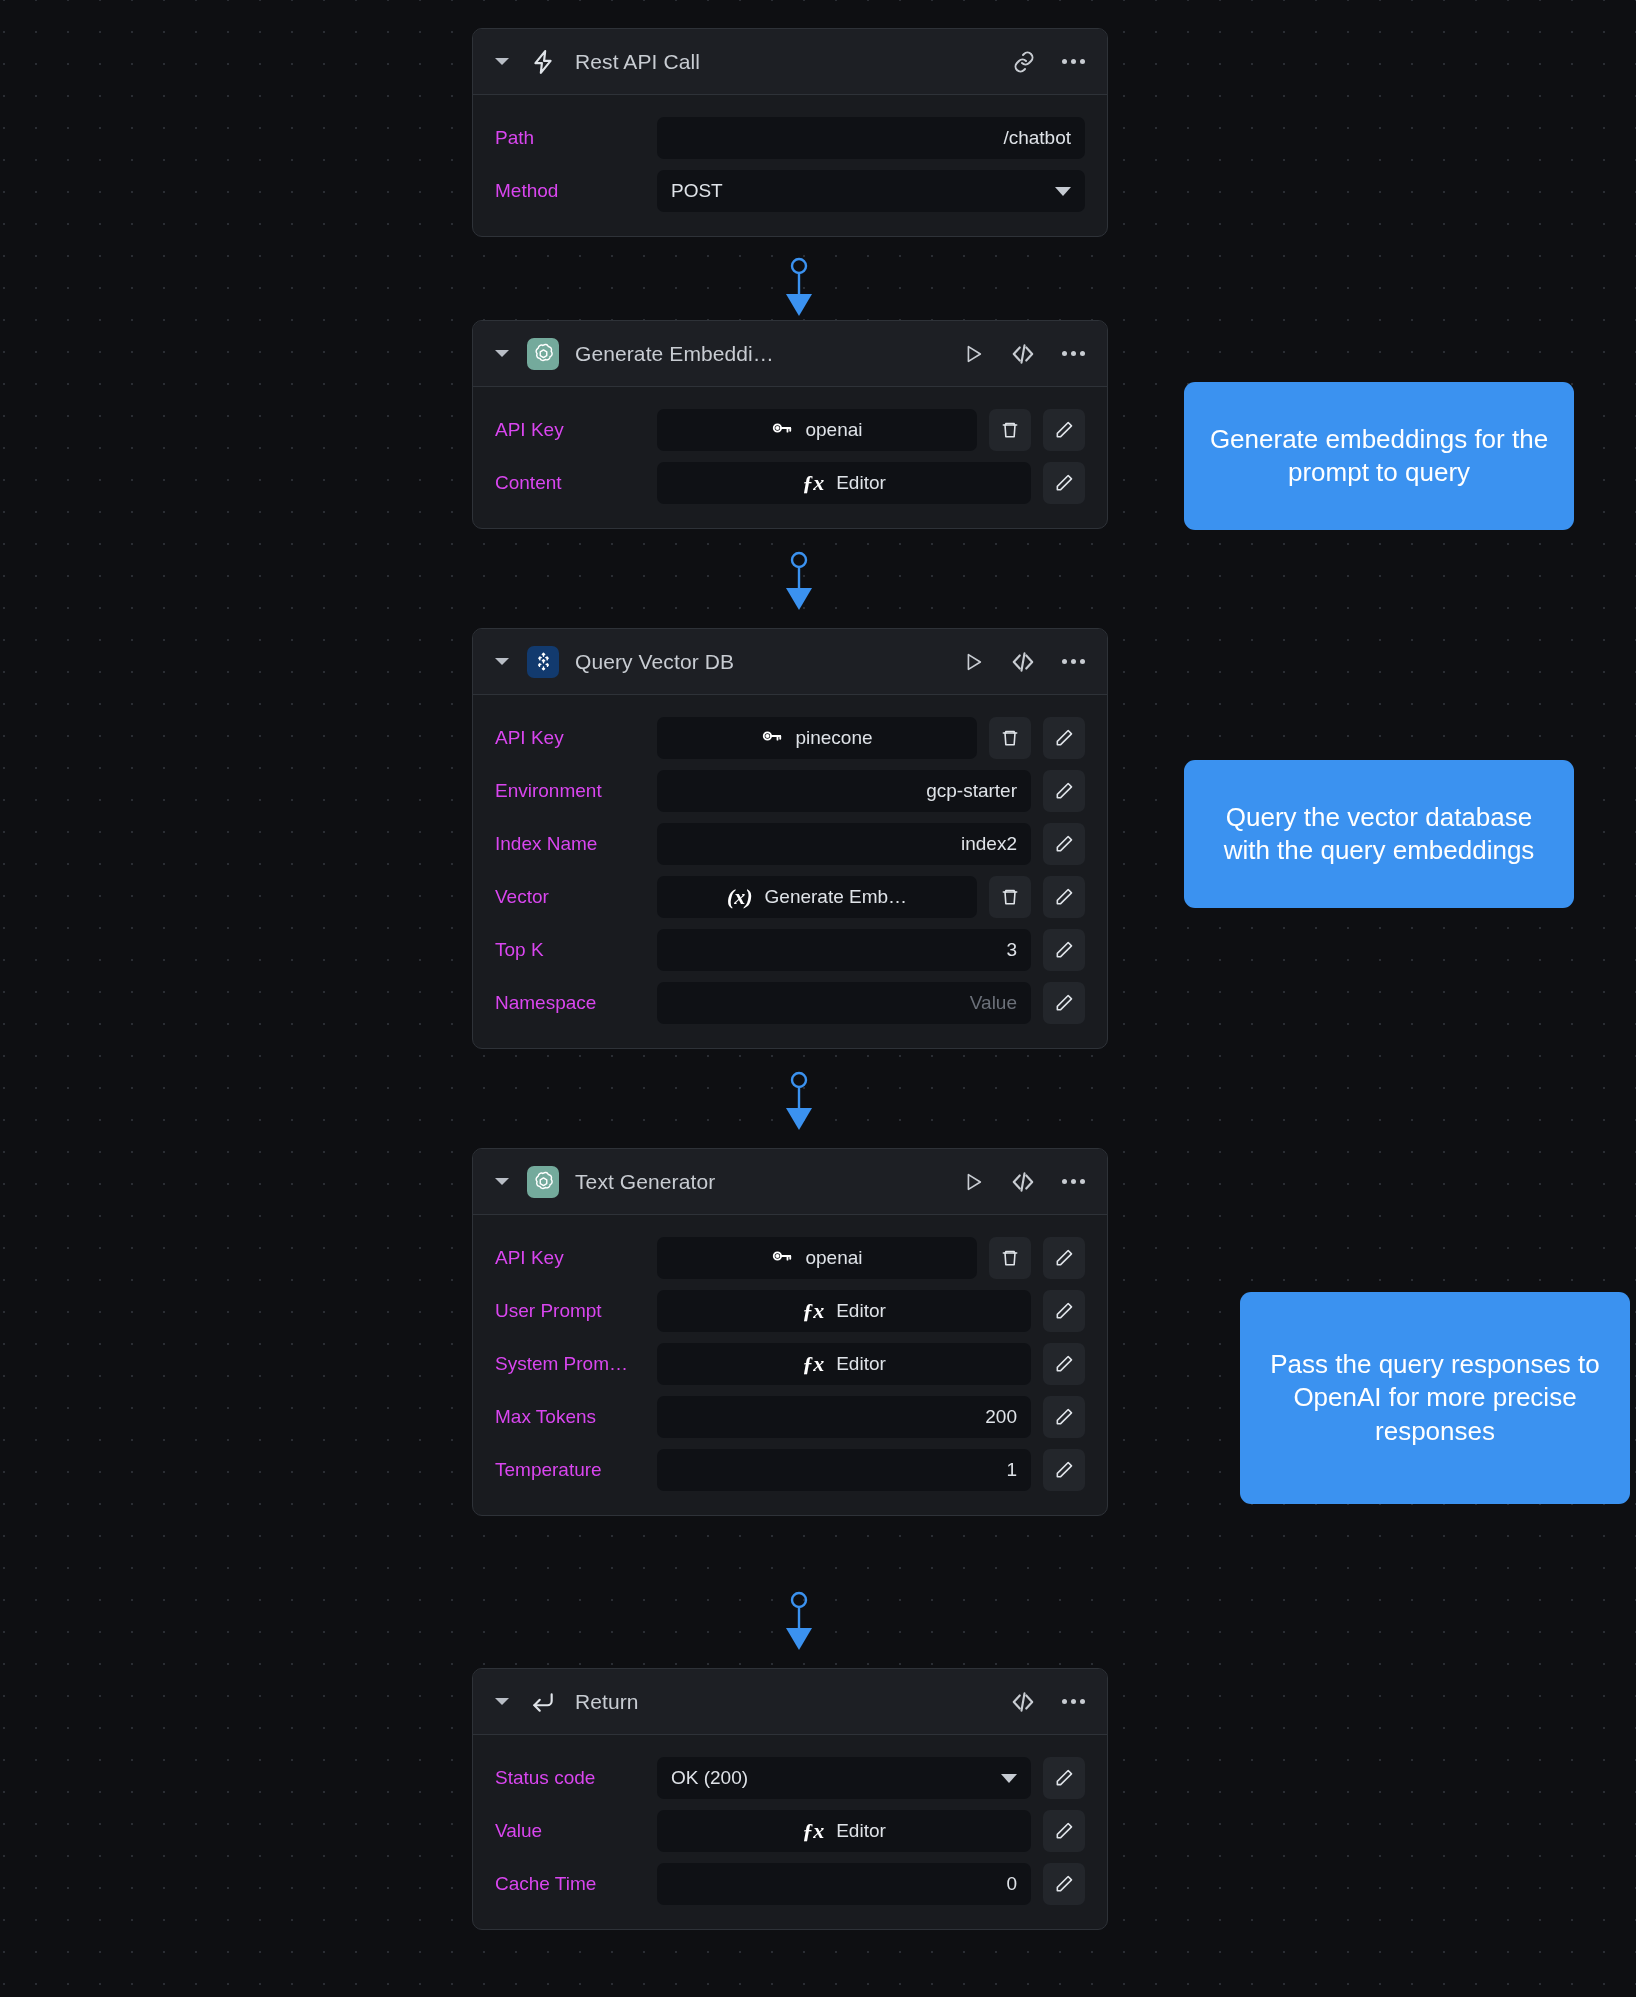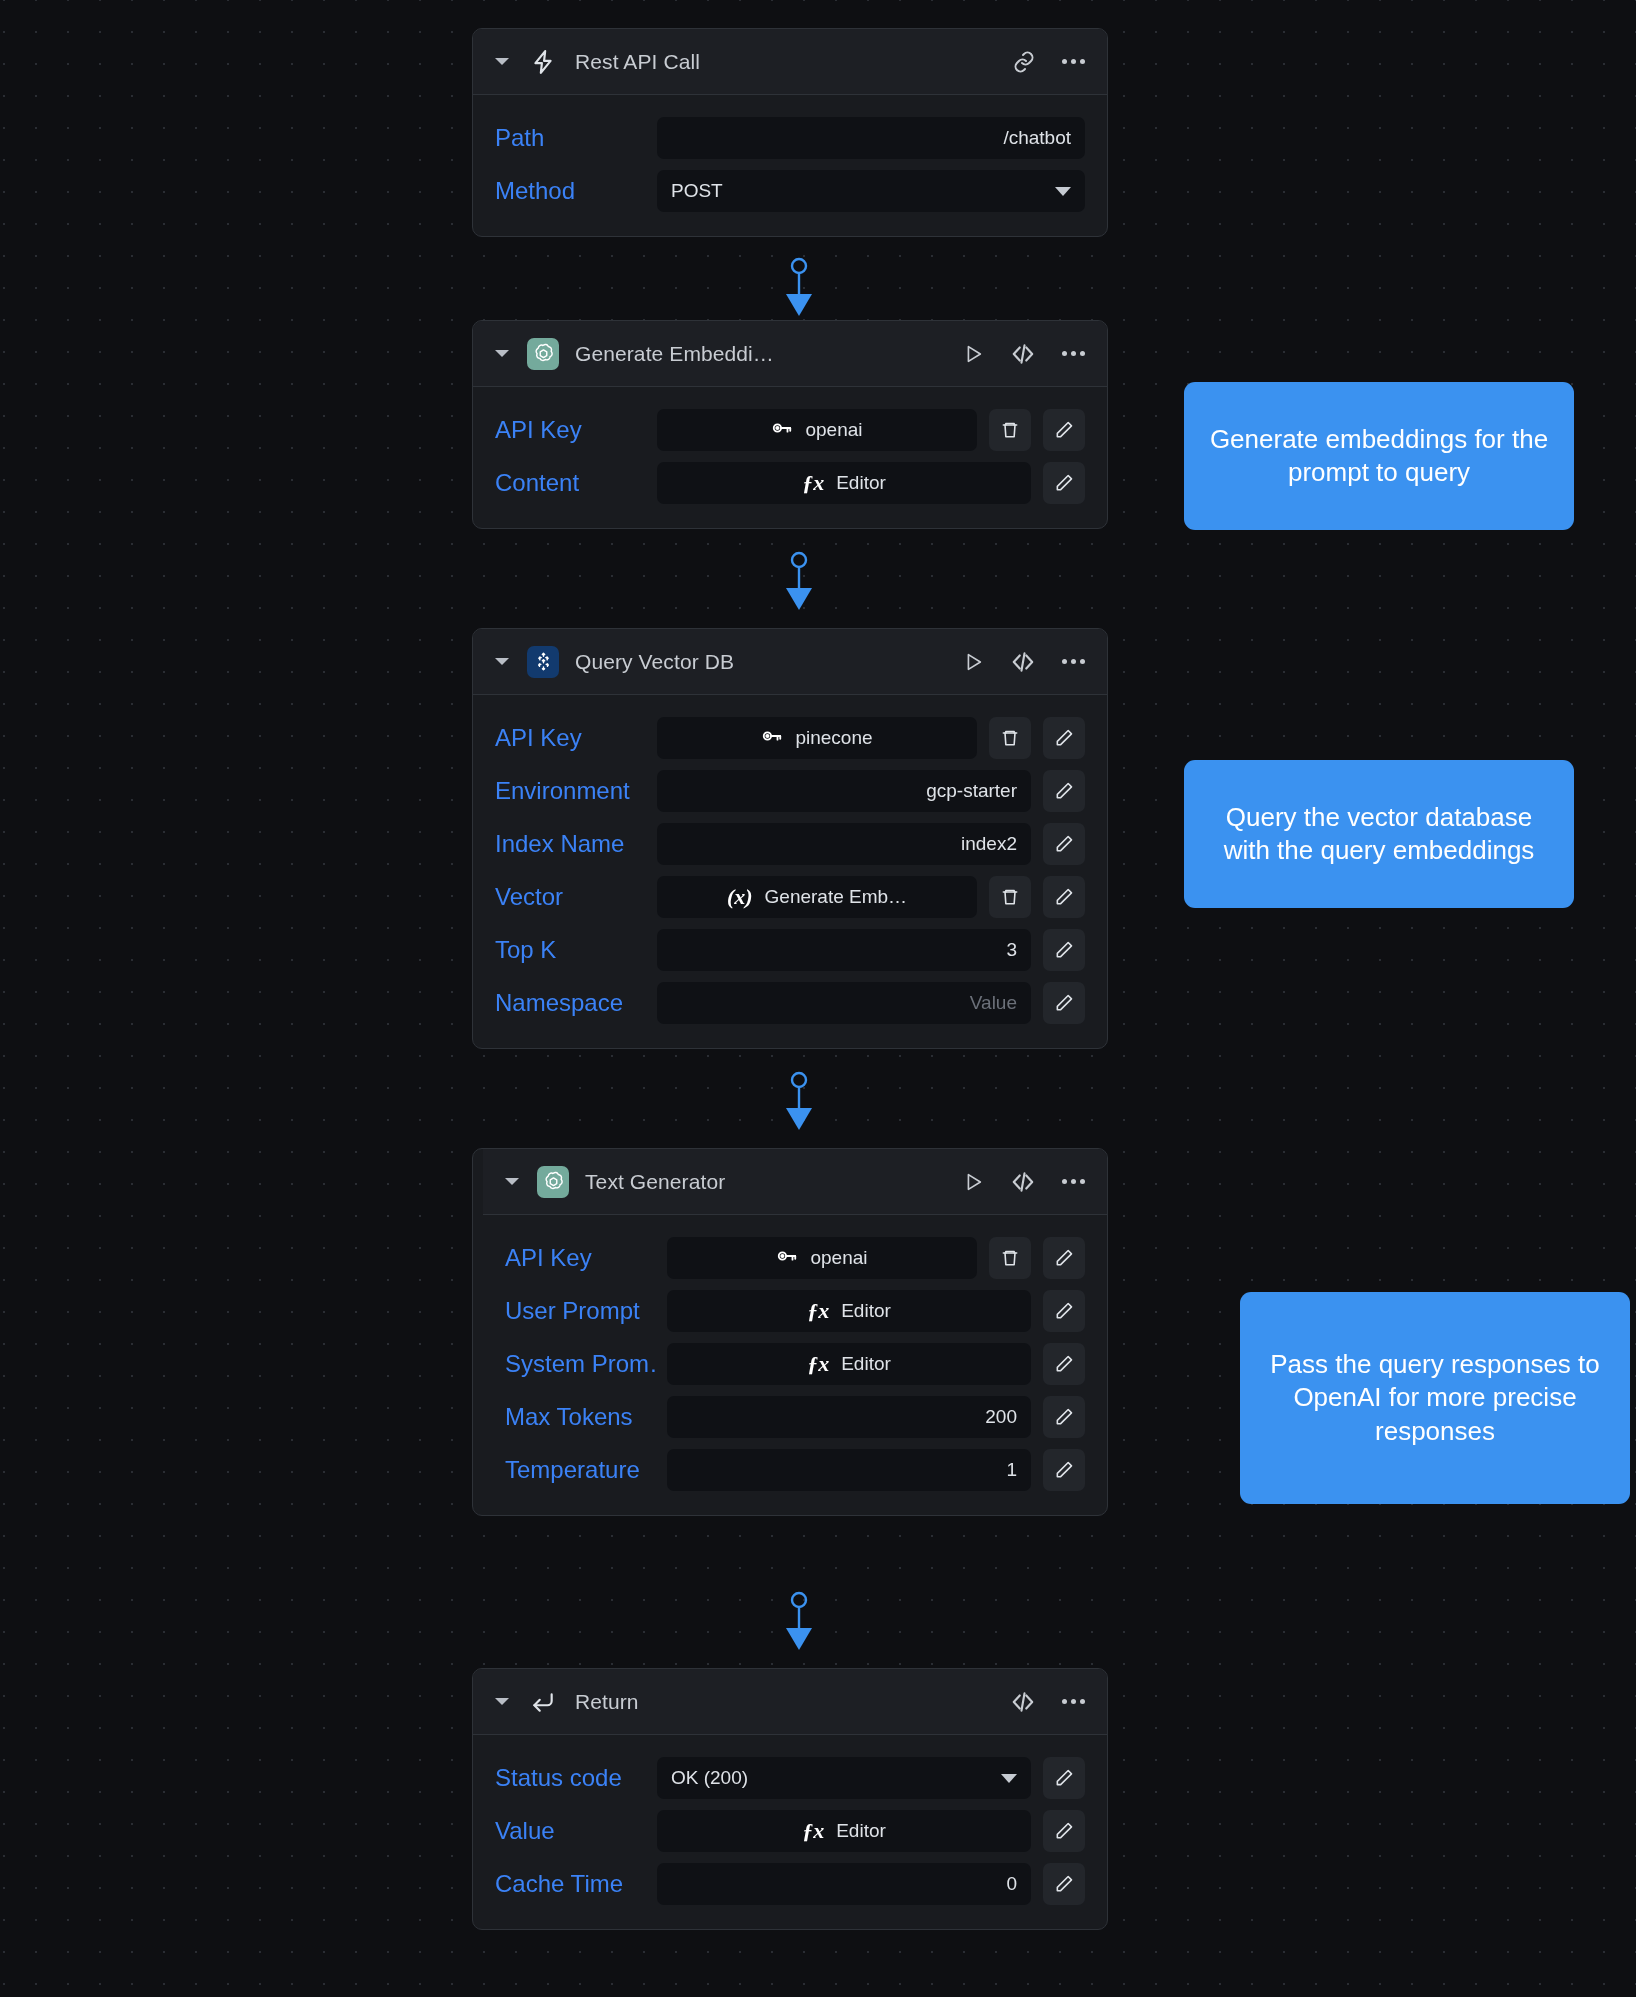--- a/index.html
+++ b/index.html
@@ -108,22 +108,22 @@
     display: flex;
     align-items: center;
     gap: 12px;
     margin-bottom: 11px;
   }
   .row:last-child { margin-bottom: 0; }
 
   .row-label {
     width: 150px;
     flex: 0 0 150px;
-    font-size: 24px;
-    color: #3b82f6;
+    font-size: 19px;
+    color: #d946ef;
     white-space: nowrap;
     overflow: hidden;
   }
 
   .field {
     flex: 1 1 auto;
     height: 42px;
     background: #0f1115;
     border-radius: 7px;
     display: flex;
@@ -468,21 +468,21 @@
   </div>
 
   <div class="connector" style="top:1072px;">
     <svg width="42" height="58" viewBox="0 0 42 58">
       <circle cx="21" cy="8" r="7" fill="none" stroke="#3b92f0" stroke-width="2.4"></circle>
       <line x1="21" y1="15" x2="21" y2="38" stroke="#3b92f0" stroke-width="2.4"></line>
       <polygon points="8,36 34,36 21,58" fill="#3b92f0"></polygon>
     </svg>
   </div>
 
-  <div class="node" id="node-3" style="top:1148px;padding-left:10px;">
+  <div class="node" id="node-3" style="top:1148px;">
     <div class="node-header">
       <span class="caret"></span>
       <span class="node-icon">
         <span class="icon-badge badge-openai">
           <svg width="23" height="23" viewBox="0 0 24 24" fill="none" stroke="#ffffff" stroke-width="1.5" stroke-linejoin="round" stroke-linecap="round">
             <path d="M12 3.2c1.6-1.1 3.8-.6 4.8 1l.3.6 .7.1c1.9.4 3 2.4 2.4 4.2l-.2.6 .4.6c1.1 1.6.6 3.8-1 4.8l-.6.3-.1.7c-.4 1.9-2.4 3-4.2 2.4l-.6-.2-.6.4c-1.6 1.1-3.8.6-4.8-1l-.3-.6-.7-.1c-1.9-.4-3-2.4-2.4-4.2l.2-.6-.4-.6c-1.1-1.6-.6-3.8 1-4.8l.6-.3.1-.7c.4-1.9 2.4-3 4.2-2.4l.6.2z"></path>
             <path d="M12 8.3l3.4 2v3.9L12 16.2l-3.4-2v-3.9z"></path>
           </svg>
         </span>
       </span>

